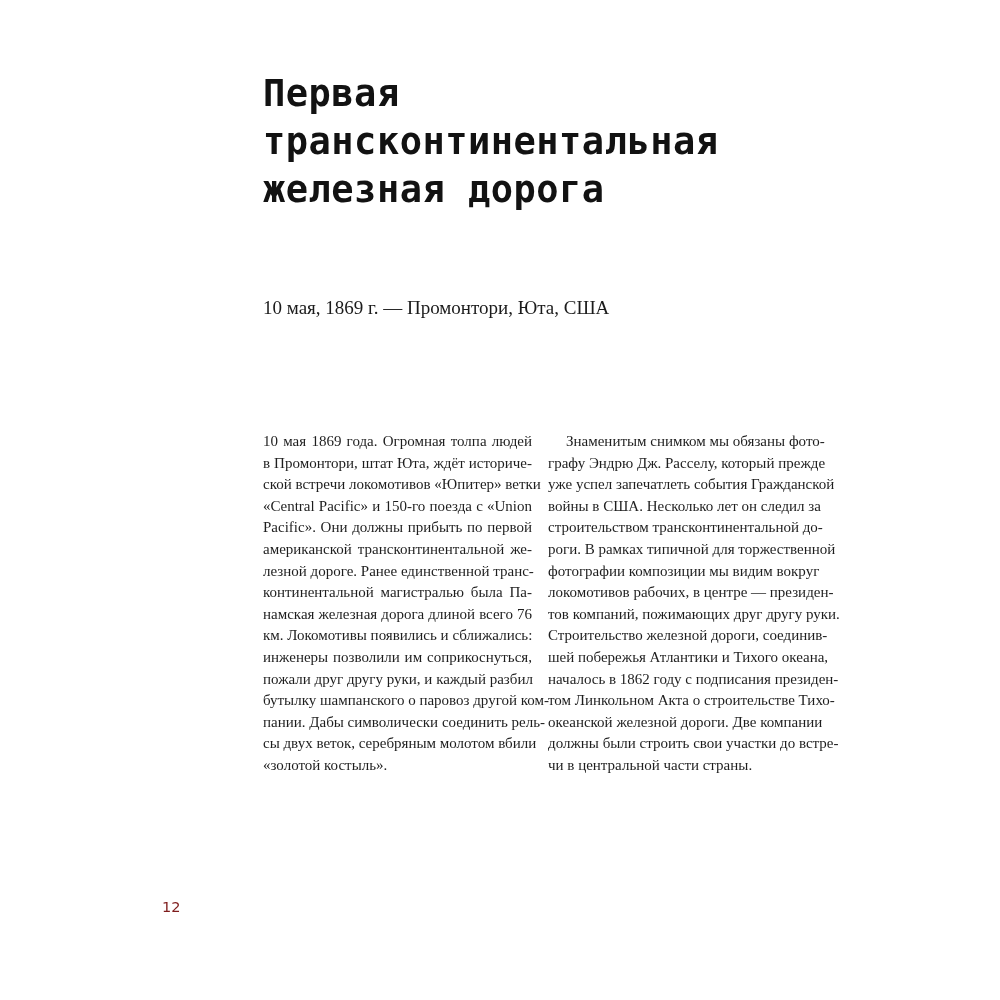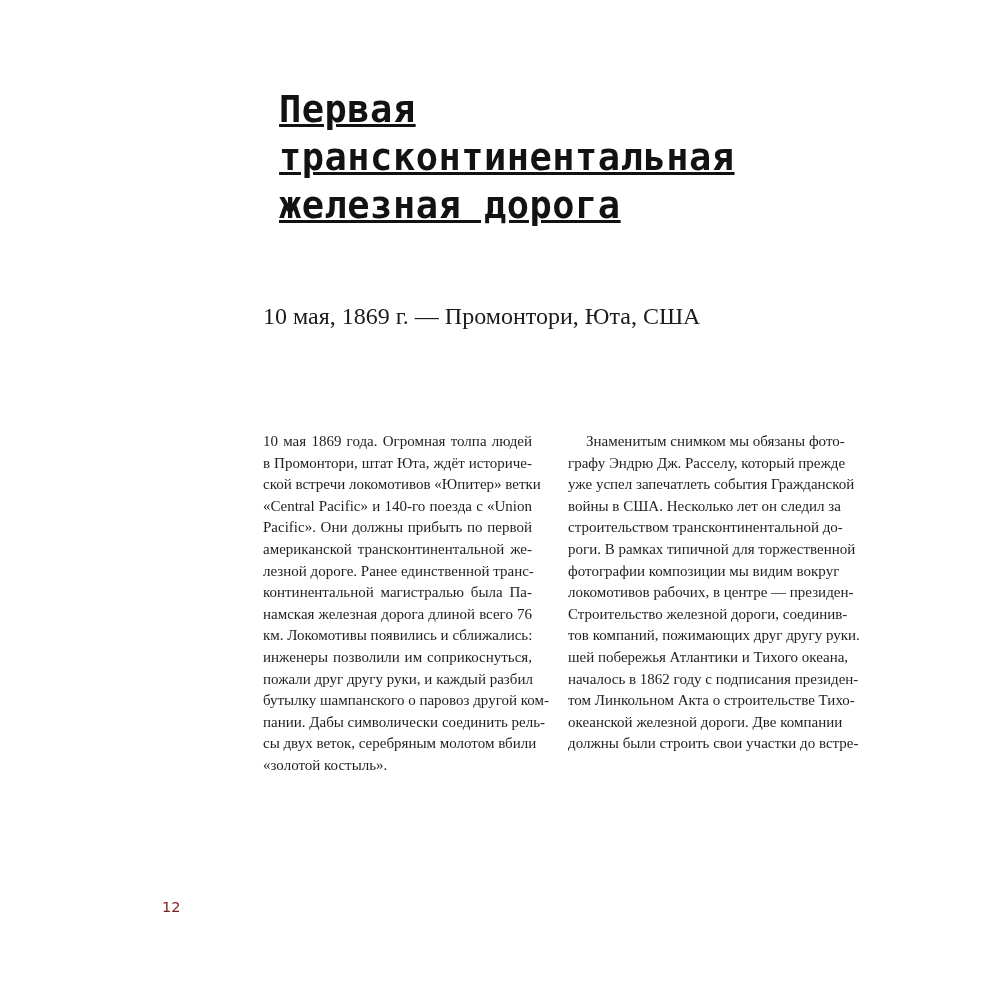--- a/index.html
+++ b/index.html
@@ -23,34 +23,34 @@
     font-family: "DejaVu Sans Mono", monospace;
     font-weight: bold;
     font-size: 37px;
     line-height: 48px;
     letter-spacing: 0.5px;
     color: #121212;
   }
   .chapter-subtitle {
     position: absolute;
     left: 263px;
-    top: 304px;
+    top: 296px;
     width: 560px;
     font-family: "Liberation Serif", serif;
-    font-size: 24px;
+    font-size: 19px;
     line-height: 24px;
     color: #1b1b1b;
   }
   .columns {
     position: absolute;
     left: 263px;
     top: 431px;
     width: 574px;
     display: flex;
-    gap: 36px;
+    gap: 16px;
     font-family: "Liberation Serif", serif;
     font-size: 15px;
     line-height: 21.6px;
     color: #1e1e1e;
   }
   .column {
     width: 269px;
     flex: 0 0 269px;
   }
   .text-line {
@@ -73,34 +73,34 @@
     font-family: "DejaVu Sans", "Liberation Sans", sans-serif;
     font-size: 14.5px;
     color: #7f1d1d;
   }
 </style>
 </head>
 <body>
 
 <div class="page">
 
-  <h1 class="chapter-title" style="margin:16px;text-decoration:underline;">
+  <h1 class="chapter-title" style="margin:0;">
       <div class="text-line">Первая</div>
       <div class="text-line">трансконтинентальная</div>
       <div class="text-line last-line">железная дорога</div>
     </h1>
 
   <div class="chapter-subtitle">10 мая, 1869 г. — Промонтори, Юта, США</div>
 
   <div class="columns">
     <div class="column column-left">
         <div class="text-line">10 мая 1869 года. Огромная толпа людей</div>
         <div class="text-line">в Промонтори, штат Юта, ждёт историче-</div>
         <div class="text-line">ской встречи локомотивов «Юпитер» ветки</div>
-        <div class="text-line">«Central Pacific» и 140-го поезда с «Union</div>
+        <div class="text-line">«Central Pacific» и 150-го поезда с «Union</div>
         <div class="text-line">Pacific». Они должны прибыть по первой</div>
         <div class="text-line">американской трансконтинентальной же-</div>
         <div class="text-line">лезной дороге. Ранее единственной транс-</div>
         <div class="text-line">континентальной магистралью была Па-</div>
         <div class="text-line">намская железная дорога длиной всего 76</div>
         <div class="text-line">км. Локомотивы появились и сближались:</div>
         <div class="text-line">инженеры позволили им соприкоснуться,</div>
         <div class="text-line">пожали друг другу руки, и каждый разбил</div>
         <div class="text-line">бутылку шампанского о паровоз другой ком-</div>
         <div class="text-line">пании. Дабы символически соединить рель-</div>
@@ -109,25 +109,26 @@
       </div>
     <div class="column column-right">
         <div class="text-line">Знаменитым снимком мы обязаны фото-</div>
         <div class="text-line">графу Эндрю Дж. Расселу, который прежде</div>
         <div class="text-line">уже успел запечатлеть события Гражданской</div>
         <div class="text-line">войны в США. Несколько лет он следил за</div>
         <div class="text-line">строительством трансконтинентальной до-</div>
         <div class="text-line">роги. В рамках типичной для торжественной</div>
         <div class="text-line">фотографии композиции мы видим вокруг</div>
         <div class="text-line">локомотивов рабочих, в центре — президен-</div>
+        <div class="text-line">тов компаний, пожимающих друг другу руки.</div>
         <div class="text-line">Строительство железной дороги, соединив-</div>
-        <div class="text-line">тов компаний, пожимающих друг другу руки.</div>
         <div class="text-line">шей побережья Атлантики и Тихого океана,</div>
         <div class="text-line">началось в 1862 году с подписания президен-</div>
         <div class="text-line">том Линкольном Акта о строительстве Тихо-</div>
         <div class="text-line">океанской железной дороги. Две компании</div>
         <div class="text-line">должны были строить свои участки до встре-</div>
+        <div class="text-line last-line">чи в центральной части страны.</div>
       </div>
   </div>
 
   <div class="page-number">12</div>
 
 </div>
 
 </body></html>

